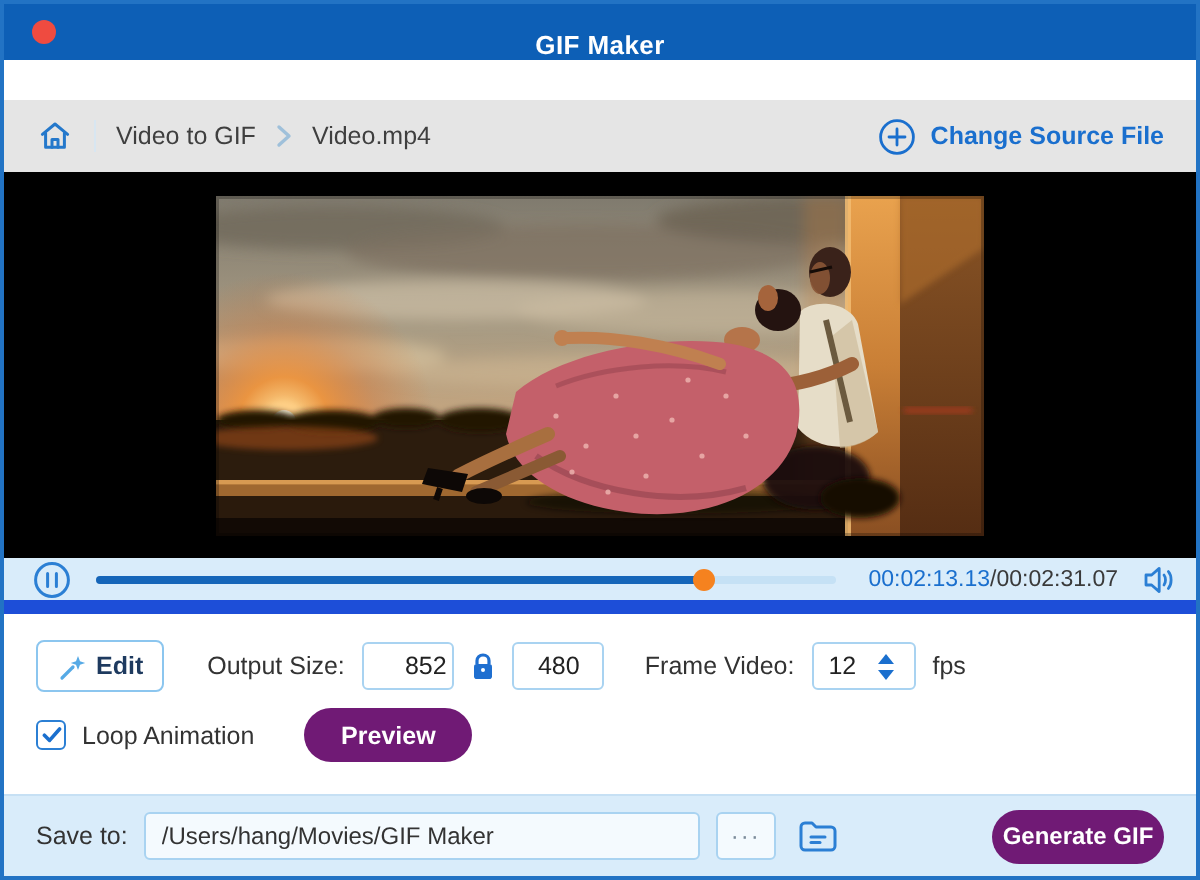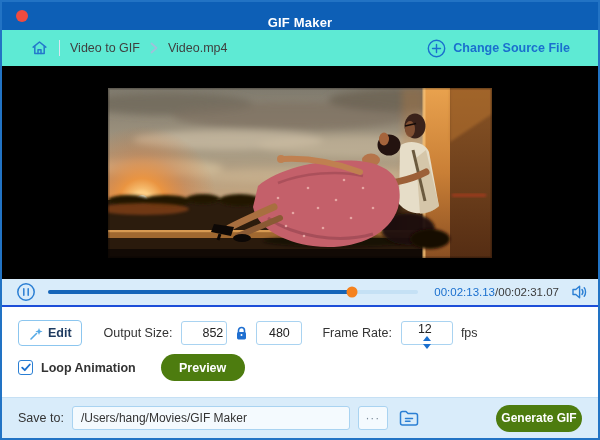--- a/index.html
+++ b/index.html
@@ -19,42 +19,42 @@
     position:relative;
   }
   .titlebar .title { color:#fff; font-size:13px; font-weight:bold; letter-spacing:.2px; }
   .traffic-dot {
     position:absolute; left:14px; top:8px;
     width:12px; height:12px; border-radius:50%;
     background:#ef4b40; cursor:pointer;
   }
   
   .breadcrumb {
-    height:36px; flex:0 0 36px; background:#5eead4;
-    display:flex; align-items:center; padding:0 28px; gap:10px;
+    height:36px; flex:0 0 36px; background:#e5e5e5;
+    display:flex; align-items:center; padding:0 16px; gap:10px;margin-top:20px;
   }
   .breadcrumb .divider { width:1px; height:16px; background:#d8e6f1; }
   .crumb { font-size:12.5px; color:#3f3f3f; font-weight:500; }
   .chev { display:flex; align-items:center; }
   .spacer { flex:1; }
   .change-source {
     display:flex; align-items:center; gap:7px; cursor:pointer;
   }
   .change-source span { color:#1a6fce; font-size:12.5px; font-weight:600; }
   
   .video-area {
     flex:1; background:#000;
     display:flex; align-items:center; justify-content:center;
   }
   .video-area svg.scene { display:block; }
   
   .playerbar {
     height:28px; flex:0 0 28px; background:#d9ecfa;
     display:flex; align-items:center; padding:0 10px 0 14px; gap:12px;
-    border-bottom:2px solid #1d4ed8;
+    border-bottom:7px solid #1d4ed8;
   }
   .pause-btn { width:20px; height:20px; cursor:pointer; display:flex; }
   .slider {
     flex:1; position:relative; height:14px; cursor:pointer; margin-right:4px;
   }
   .slider .track {
     position:absolute; top:5px; left:0; right:0; height:4px;
     background:#c5e1f5; border-radius:2px;
   }
   .slider .fill {
@@ -84,37 +84,37 @@
   .tool-btn + .tool-btn { margin-left:11px; }
   .lbl { font-size:12.5px; color:#333; }
   .num-input {
     width:46px; height:24px; text-align:center;
     border:1px solid #a9d3f1; border-radius:3px;
     font-size:12.5px; color:#222; font-family:"Liberation Sans", sans-serif;
     background:#fff;
   }
   .stepper-wrap {
     width:52px; height:24px; border:1px solid #a9d3f1; border-radius:3px;
-    display:flex; align-items:center; background:#fff;flex-direction:column;
+    display:flex; align-items:center; background:#fff;
   }
   .stepper-wrap input {
     width:32px; border:none; outline:none; font-size:12.5px; color:#222;
     padding-left:7px; font-family:"Liberation Sans", sans-serif;
   }
   .arrows { display:flex; flex-direction:column; gap:3px; cursor:pointer; }
   .arr-up { width:0; height:0; border-left:4px solid transparent; border-right:4px solid transparent; border-bottom:5px solid #1a6fce; }
   .arr-dn { width:0; height:0; border-left:4px solid transparent; border-right:4px solid transparent; border-top:5px solid #1a6fce; }
-  .checkwrap { display:flex; align-items:center; gap:8px; cursor:pointer;font-weight:bold; }
+  .checkwrap { display:flex; align-items:center; gap:8px; cursor:pointer; }
   .checkbox {
     width:15px; height:15px; border:1.5px solid #2b7fd4; border-radius:3px;
     background:#fff; display:flex; align-items:center; justify-content:center;
   }
   .pill {
     border:none; border-radius:14px; color:#fff; font-weight:bold;
-    background:#4d7c0f; cursor:pointer; font-family:"Liberation Sans", sans-serif;
+    background:#701a75; cursor:pointer; font-family:"Liberation Sans", sans-serif;
   }
   .preview-btn { width:84px; height:27px; font-size:12.5px; margin-left:25px; }
   
   .footer {
     flex:0 0 41px; background:#d9ecfa; border-top:1px solid #c6e0f4;
     display:flex; align-items:center; padding:0 16px; gap:8px;
   }
   .path-input {
     width:278px; height:24px; border:1px solid #a9d3f1; border-radius:3px;
     background:#f4fafe; font-size:12px; color:#333; padding:0 8px;
@@ -324,21 +324,21 @@
         <span>Edit</span>
       </button>
       <span class="lbl" style="margin-left:22px;">Output Size:</span>
       <input class="num-input" style="margin-left: 9px; padding-left: 17px;" value="852">
       <svg width="13" height="15" viewBox="0 0 13 15" style="margin:0 8px;">
         <path d="M3.5 6 V4.4 C3.5 2.7 4.8 1.5 6.5 1.5 C8.2 1.5 9.5 2.7 9.5 4.4 V6" fill="none" stroke="#1f6fd0" stroke-width="1.6"></path>
         <rect x="2" y="6" width="9" height="7.5" rx="1.4" fill="#1f6fd0"></rect>
         <circle cx="6.5" cy="9" r="1" fill="#fff"></circle>
       </svg>
       <input class="num-input" value="480" style="">
-      <span class="lbl" style="margin-left:20px;">Frame Rate:</span>
+      <span class="lbl" style="margin-left:20px;">Frame Video:</span>
       <div class="stepper-wrap" style="margin-left:9px;">
         <input value="12" style="">
         <div class="arrows">
           <div class="arr-up"></div>
           <div class="arr-dn"></div>
         </div>
       </div>
       <span class="lbl" style="margin-left:8px;">fps</span>
     </div>
     <div class="row">

